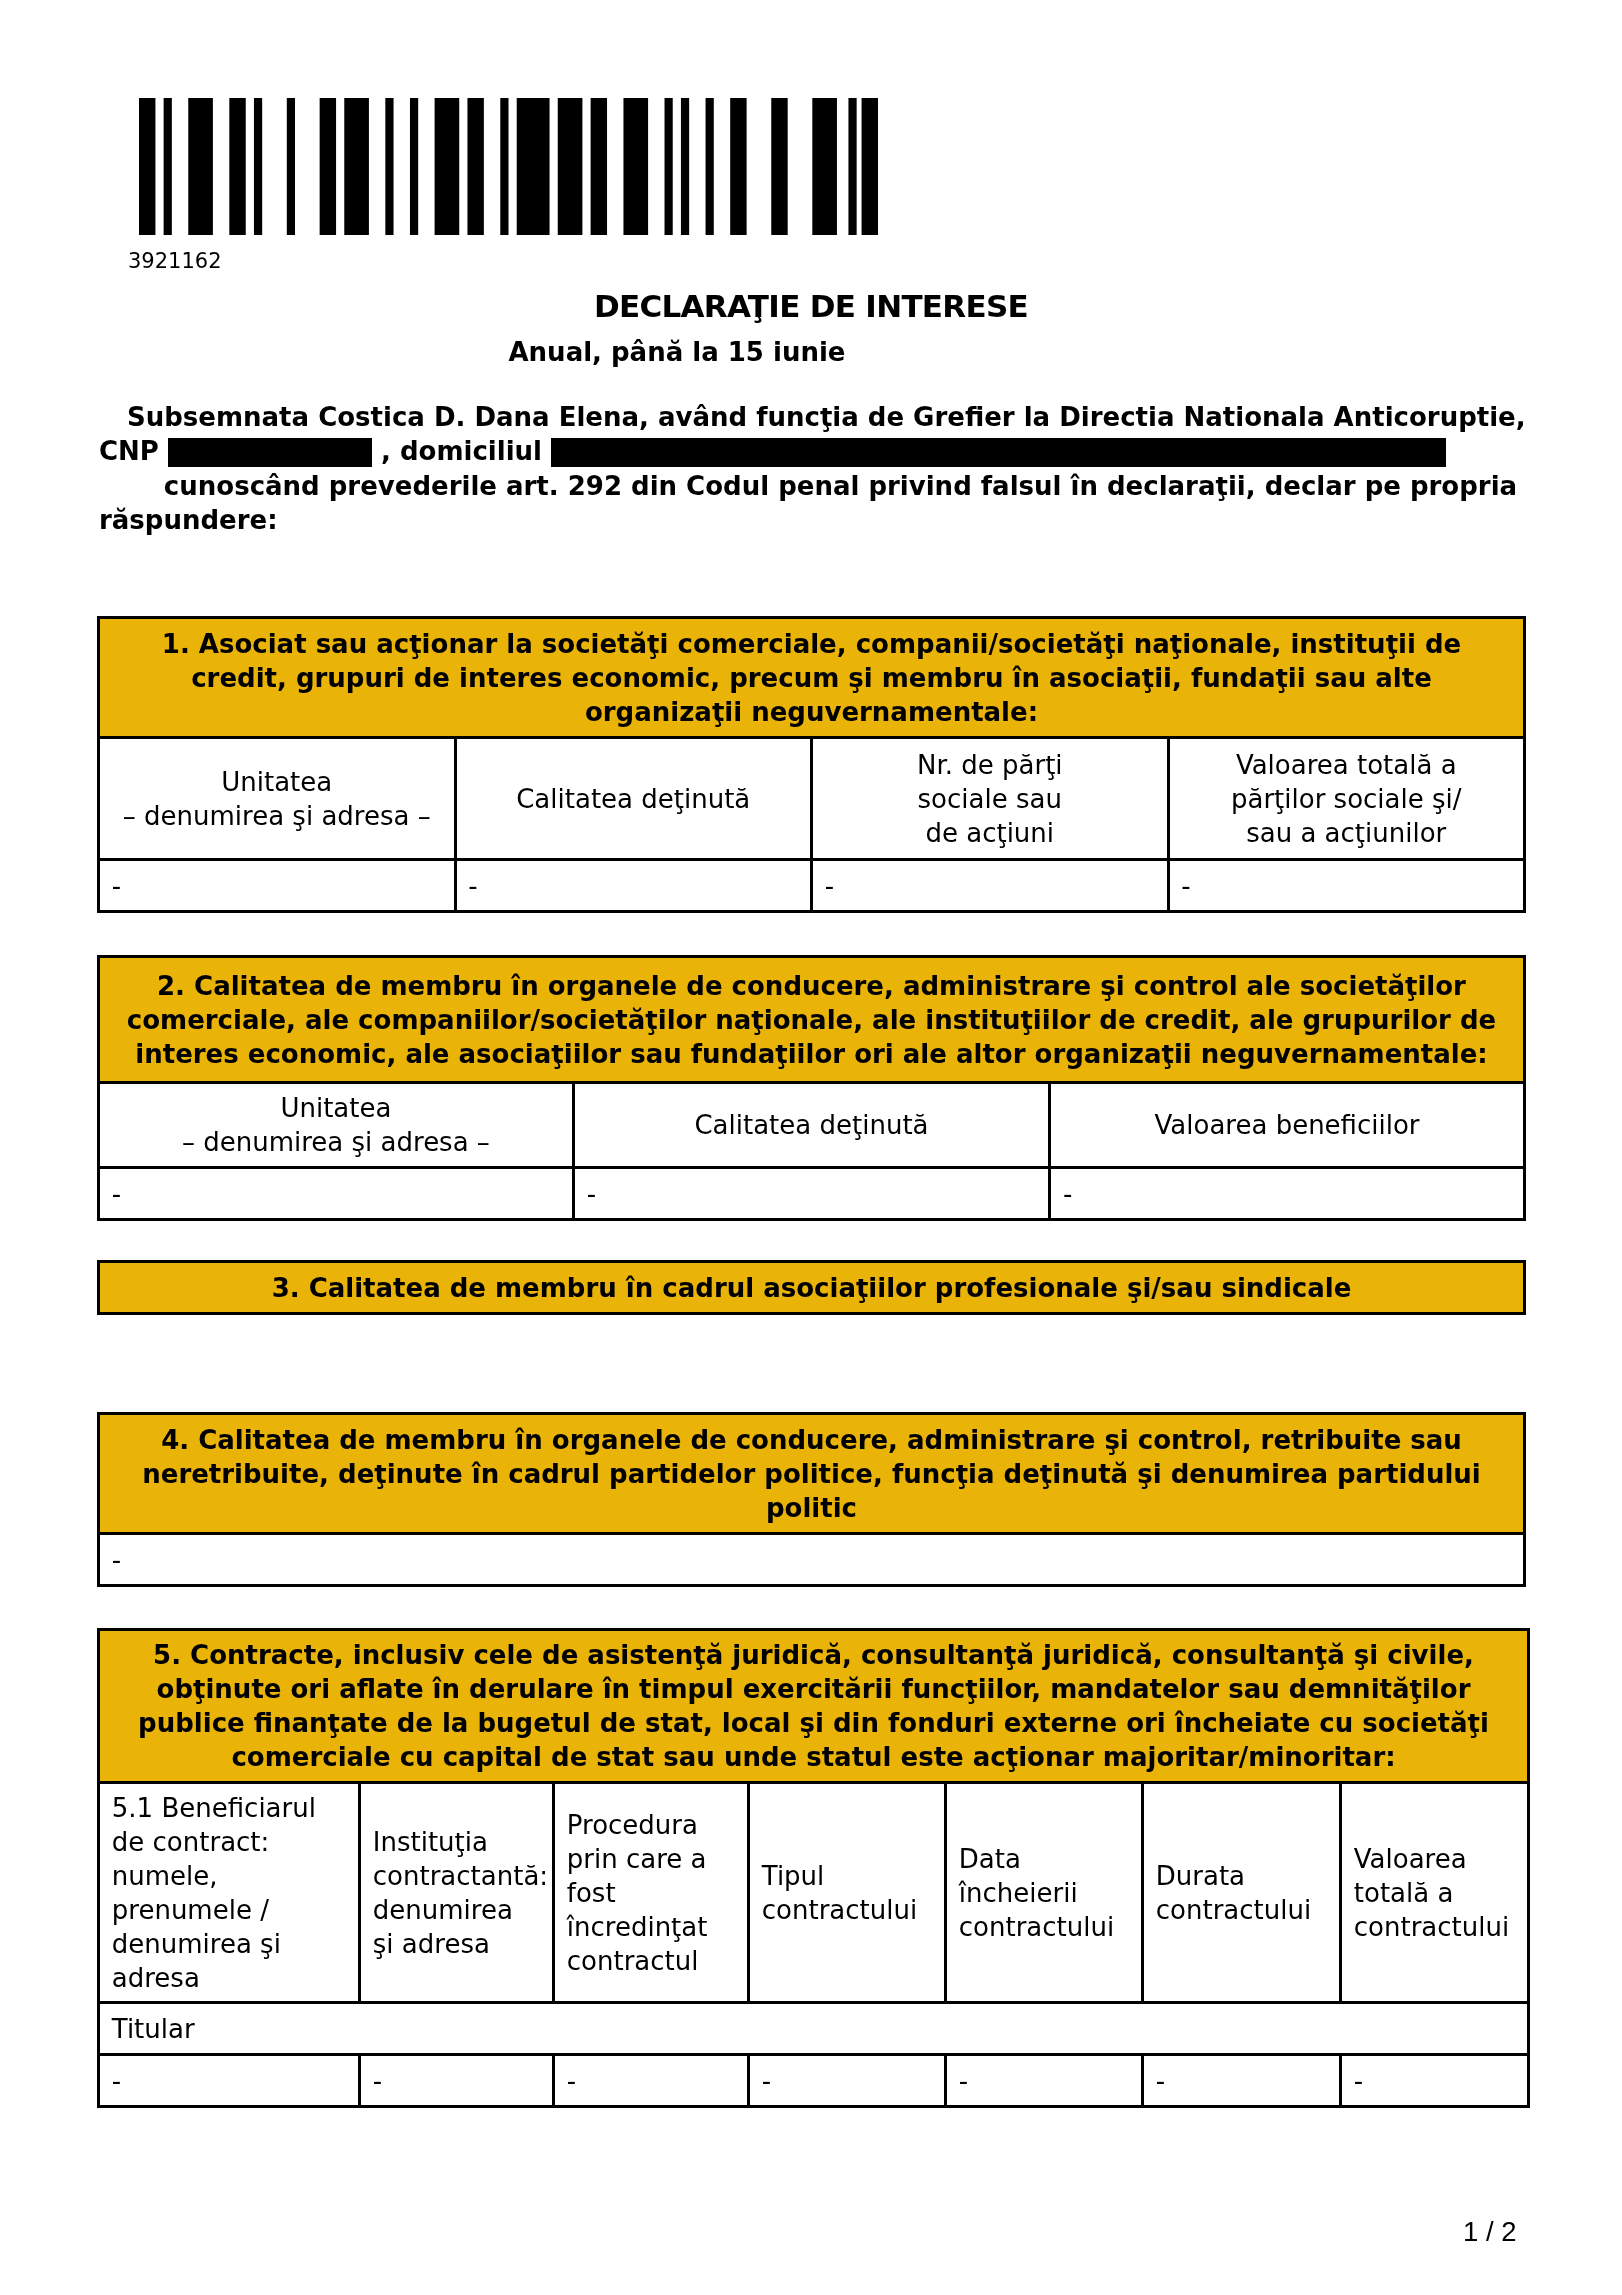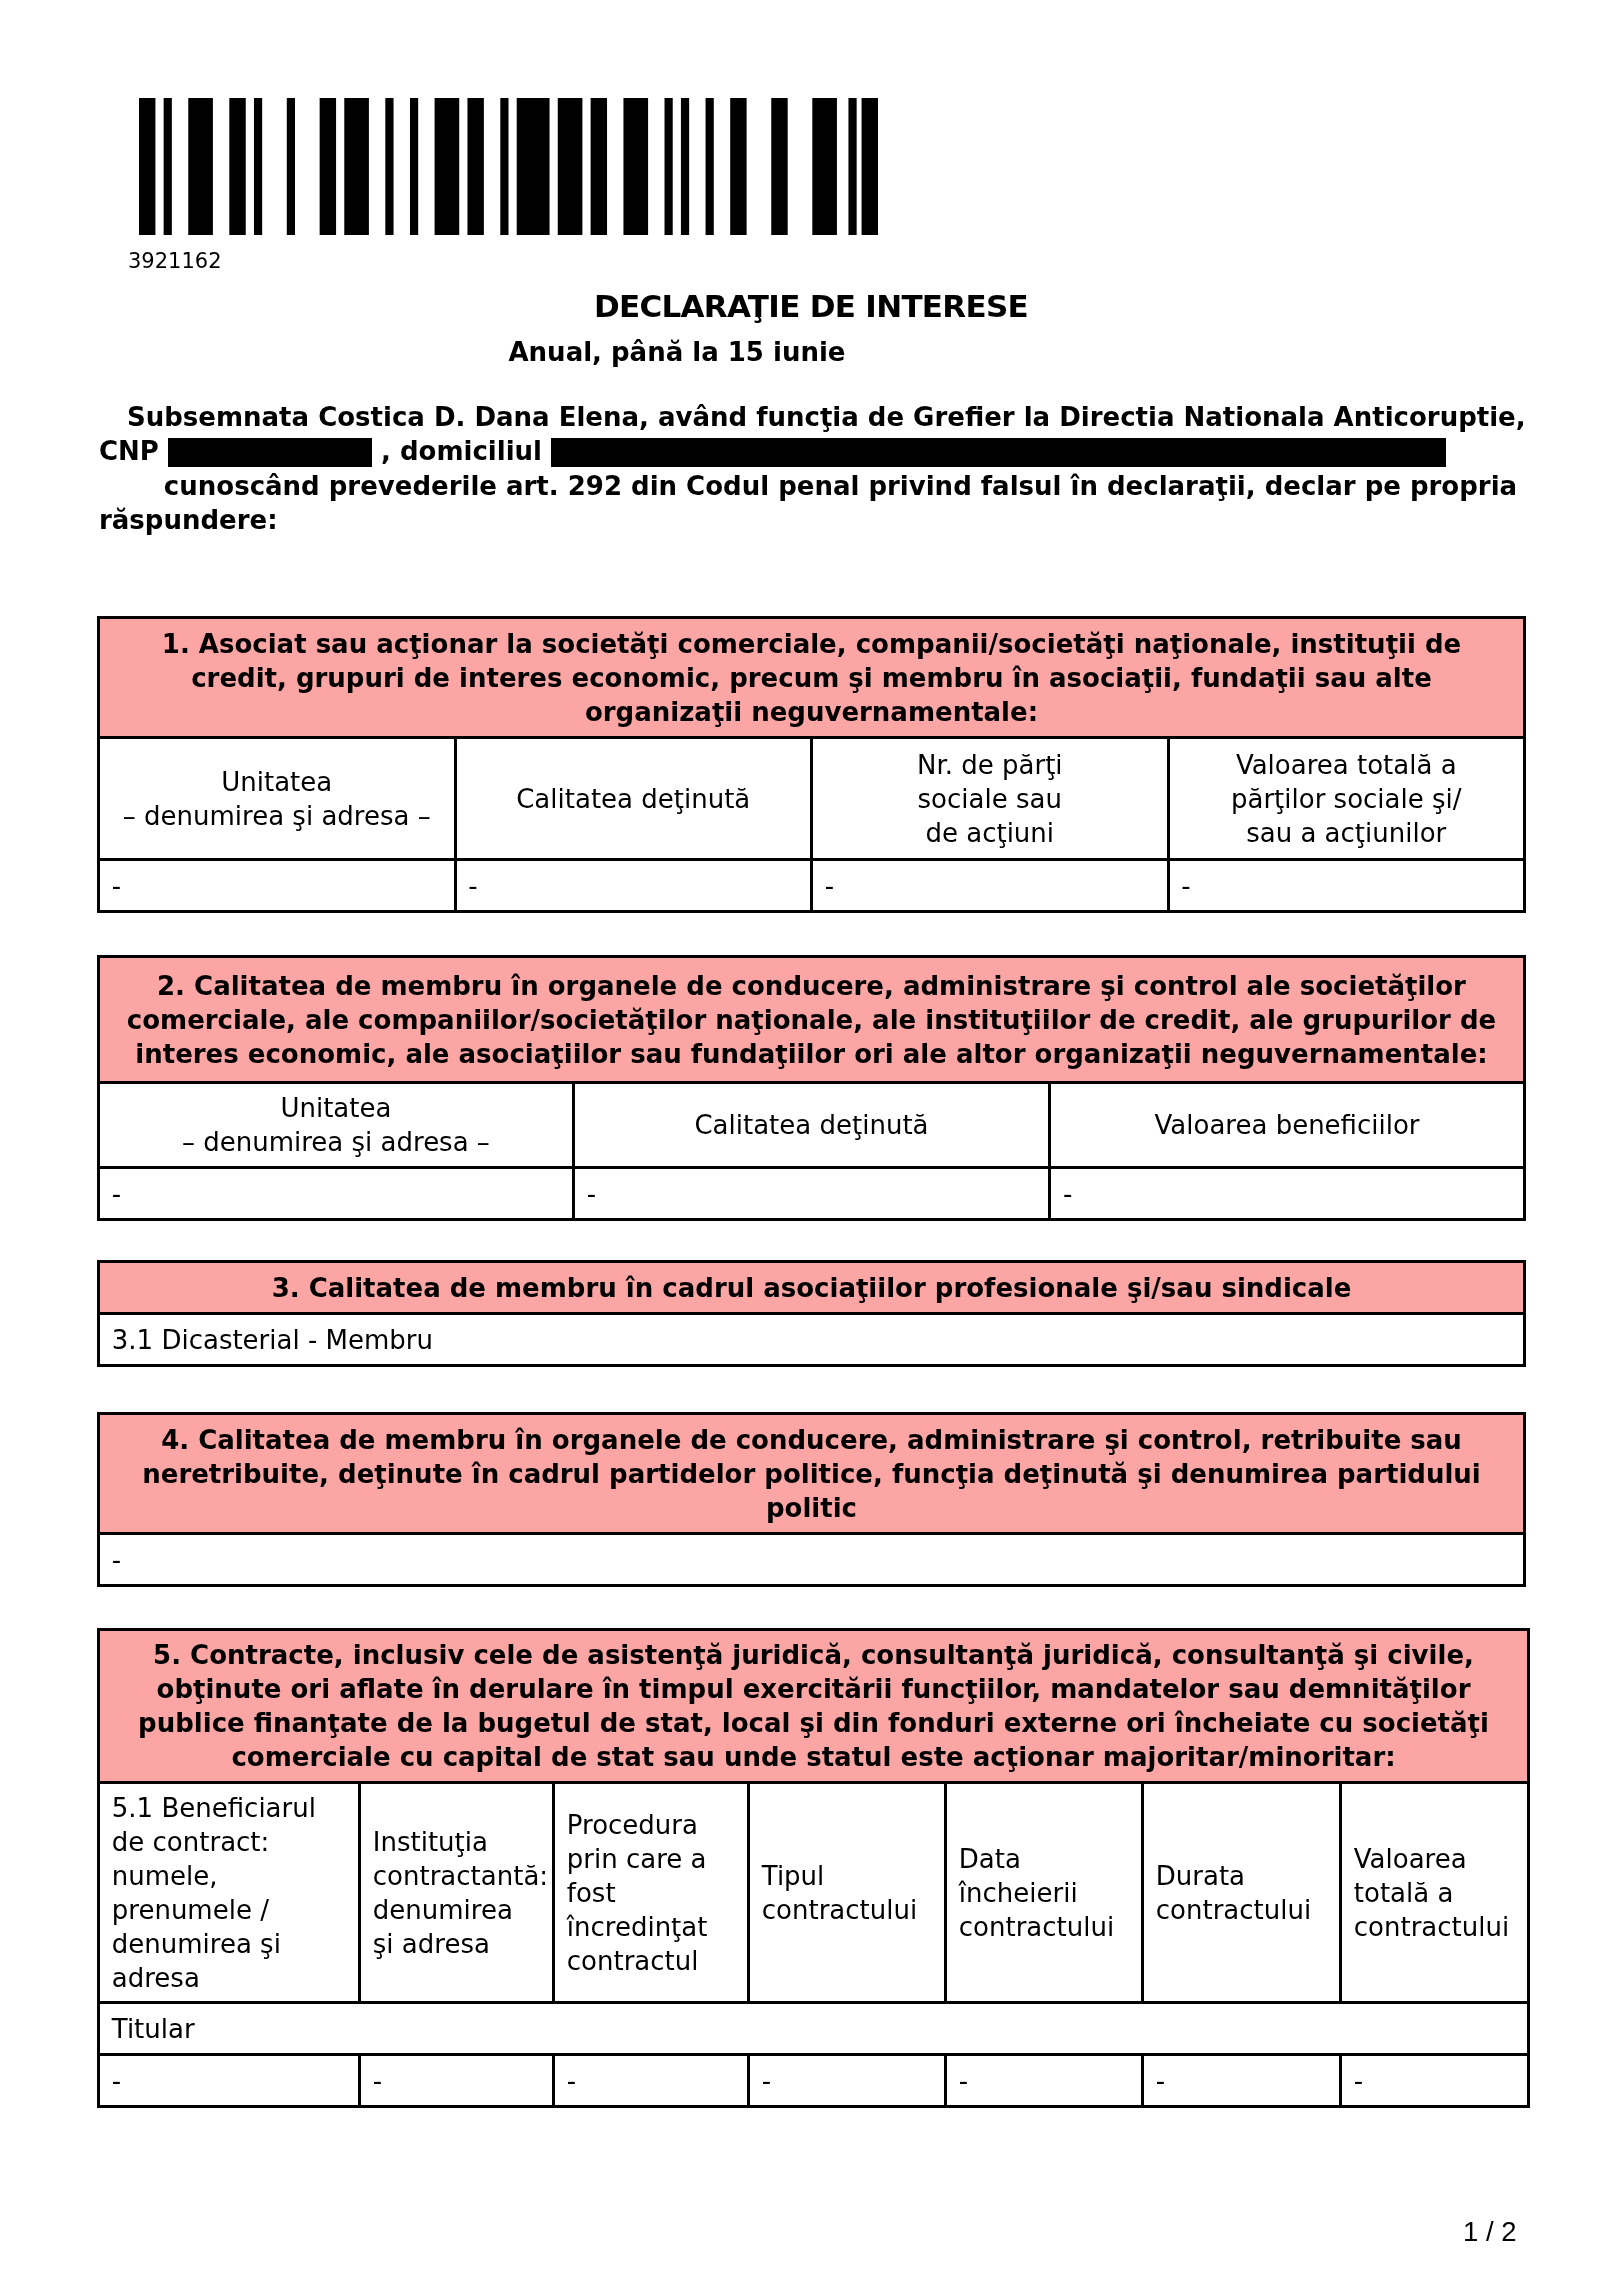--- a/index.html
+++ b/index.html
@@ -11,21 +11,21 @@
   .barcode-number { left: 128px; top: 249px; font-size: 21px; font-family: "DejaVu Sans", sans-serif; letter-spacing: 0; }
   
   .title { left: 0; width: 1622px; top: 288px; text-align: center; font-weight: bold; font-size: 31px; letter-spacing: -0.7px; }
   .subtitle { left: 0; width: 1354px; top: 337px; text-align: center; font-weight: bold; font-size: 26px; }
   
   .intro { left: 99px; width: 1427px; font-weight: bold; font-size: 26px; line-height: 34px; white-space: nowrap; }
   .redact { display: inline-block; background: #000; vertical-align: middle; }
   
   table.sect { position: absolute; left: 97px; width: 1429px; border-collapse: collapse; table-layout: fixed; }
   table.sect td, table.sect th { border: 3.3px solid #000; padding: 0 11.8px; font-size: 26px; line-height: 34px; }
-  th.sect-head { background: #fca5a5; font-weight: bold; text-align: center; }
+  th.sect-head { background: #eab308; font-weight: bold; text-align: center; }
   td.col-head { text-align: center; font-weight: normal; }
   td.cell { text-align: left; vertical-align: middle; }
   td.col-head-left { text-align: left; vertical-align: middle; padding: 0 9.2px; }
   .page-num { left: 1463px; top: 2216px; font-family: "Liberation Sans", sans-serif; font-size: 27.5px; }
 </style>
 </head>
 <body>
 
 <svg id="barcode" class="abs" viewBox="0 0 450 84" preserveAspectRatio="none">
     <rect x="0" y="0" width="10" height="84" fill="#000"></rect>
@@ -116,23 +116,20 @@
     <td class="cell">-</td>
   </tr>
 </tbody>
   </table>
 
 <table class="sect" style="top:1260px;">
   <tbody>
       <tr style="height:52px;">
     <th class="sect-head">3. Calitatea de membru în cadrul asociaţiilor profesionale şi/sau sindicale</th>
   </tr>
-  <tr style="height:52px;">
-    <td class="cell">3.1 Dicasterial - Membru</td>
-  </tr>
 </tbody>
   </table>
 
 <table class="sect" style="top:1412px;">
   <tbody>
       <tr style="height:120px;">
     <th class="sect-head">4. Calitatea de membru în organele de conducere, administrare şi control, retribuite sau neretribuite,  deţinute în cadrul partidelor politice, funcţia deţinută şi denumirea  partidului politic</th>
   </tr>
   <tr style="height:52px;">
     <td class="cell">-</td>

